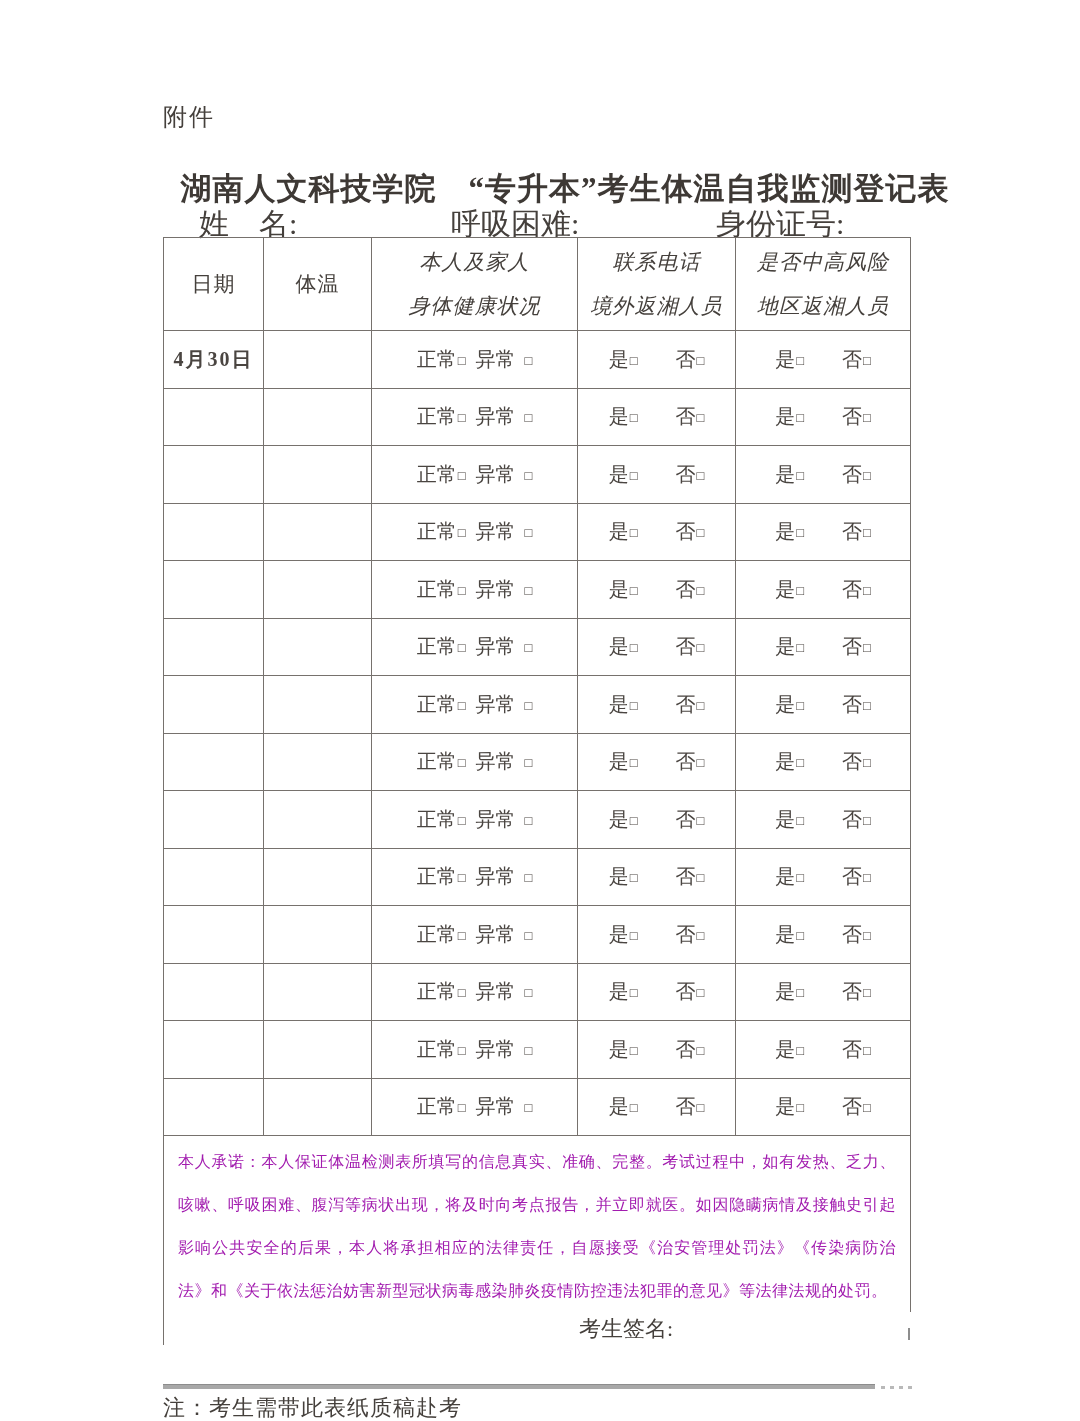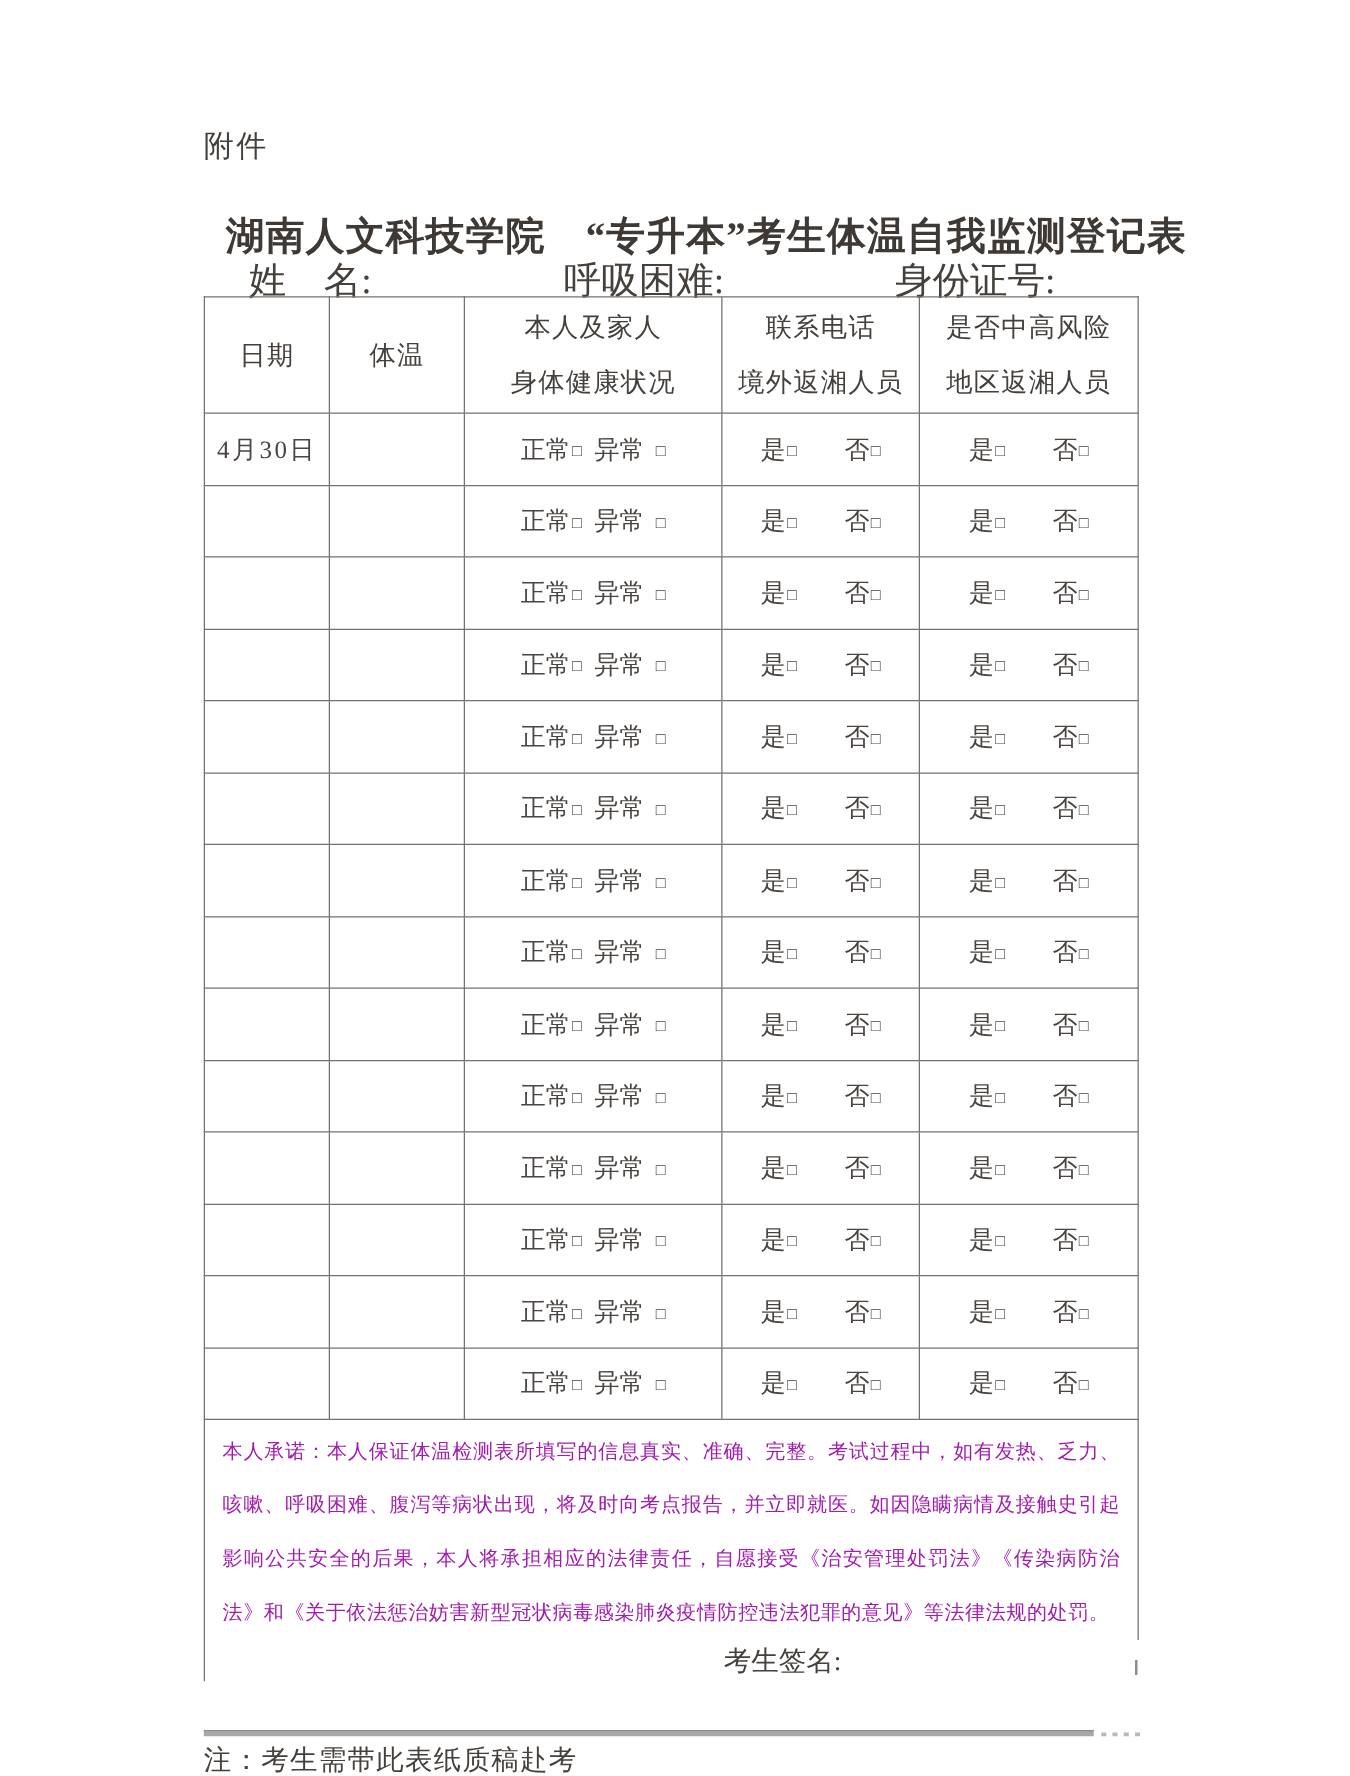--- a/index.html
+++ b/index.html
@@ -58,28 +58,28 @@
     padding: 0;
     text-align: center;
     vertical-align: middle;
   }
   .form-table thead th {
     height: 92px;
     font-weight: normal;
     font-size: 21px;
     letter-spacing: 1px;
   }
-  .form-table thead .h2 div { line-height: 44px; }
+  .form-table thead .h2 div { line-height: 44px; font-style: italic; }
   .form-table tbody.rows td {
     height: 56.5px;
     font-size: 20px;
     color: #4a4541;
   }
   td.date-cell {
-    font-weight: normal;
+    font-weight: bold;
     letter-spacing: 2px;
     font-size: 20px;
   }
   .optline {
     display: flex;
     justify-content: center;
     align-items: baseline;
   }
   .cb {
     font-size: 13px;

